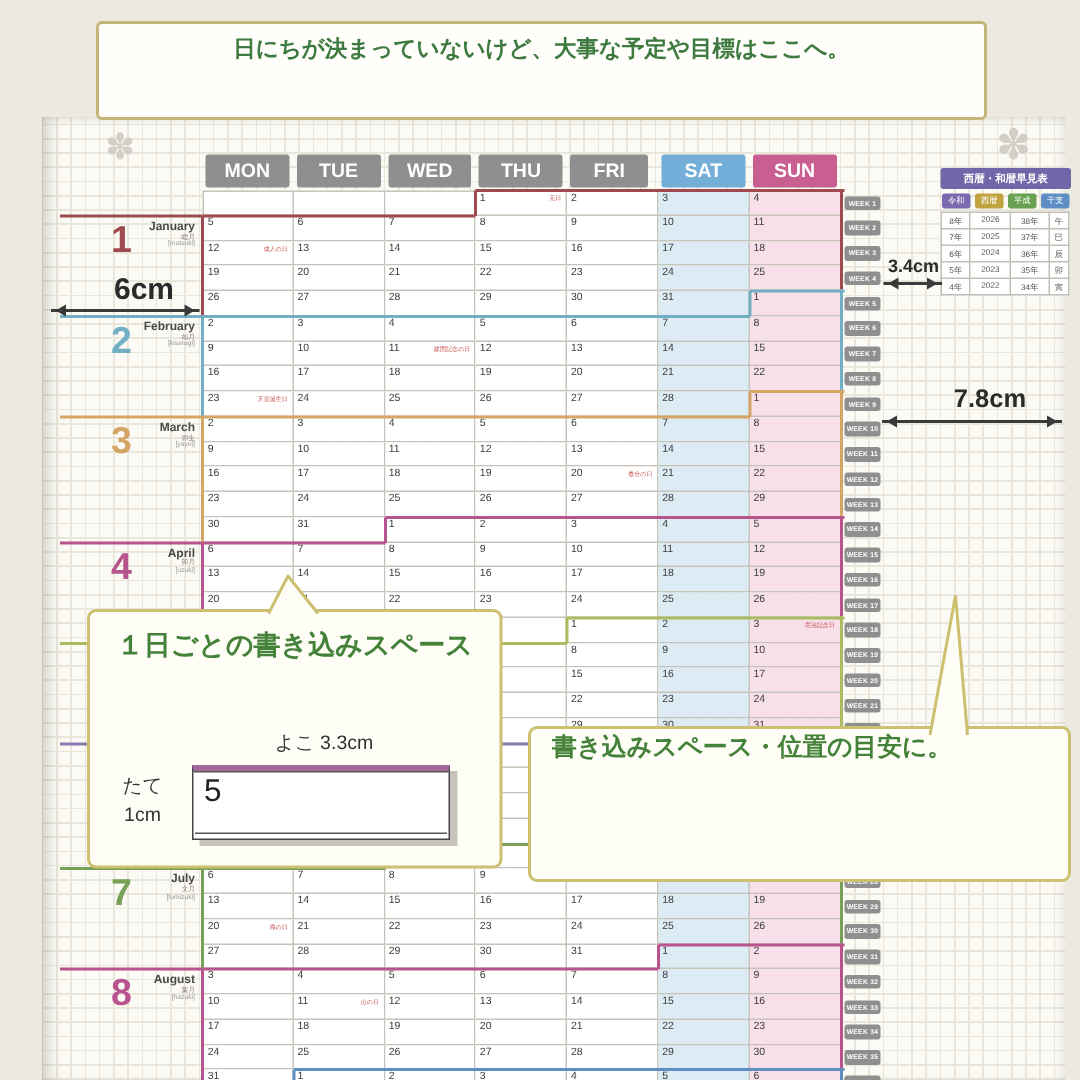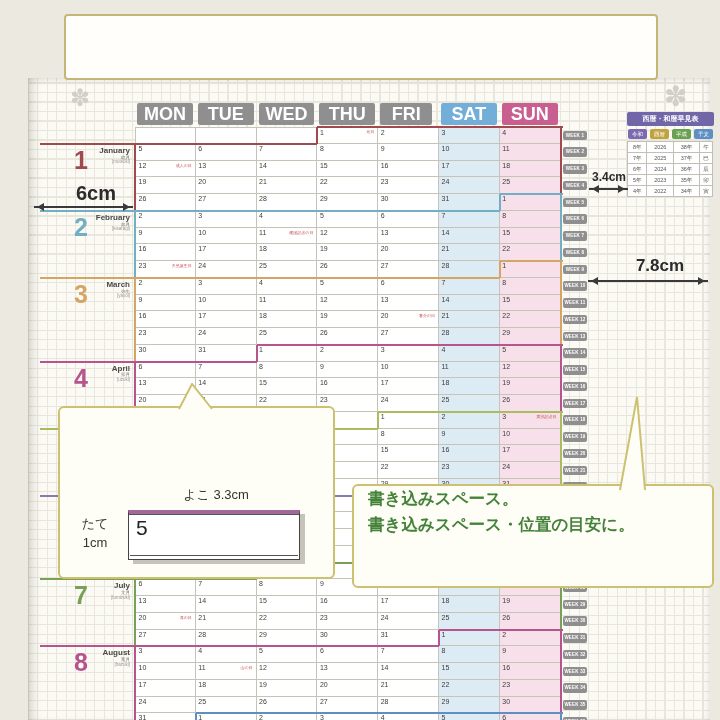--- a/index.html
+++ b/index.html
@@ -18,21 +18,21 @@
   .banner-line1{margin-top:7px;font-size:15px;font-weight:bold;color:#3d7a3f;}
   .banner-line2{margin-top:2px;font-size:23px;font-weight:bold;color:#2f7438;letter-spacing:1px;}
   .flower{position:absolute;color:#d2cfc6;z-index:2;}
   .flower-left{left:70px;top:84px;font-size:24px;}
   .flower-right{left:664px;top:80px;font-size:28px;}
   
   .year-block{position:absolute;left:60px;top:88px;width:76px;text-align:center;z-index:2;color:#222;}
   .era{font-size:9px;letter-spacing:1px;}
   .year{font-size:30px;font-weight:bold;letter-spacing:1px;line-height:30px;}
   
-  .day-tab{position:absolute;height:22px;border-radius:2px;color:#fff;font-weight:bold;font-size:18px;
+  .day-tab{position:absolute;height:22px;border-radius:2px;color:#fff;font-weight:bold;font-size:13px;
            text-align:center;line-height:22px;z-index:2;}
   .cell{position:absolute;box-sizing:border-box;background:#fff;border-right:1px solid #c6c3b9;
         border-bottom:1px solid #c6c3b9;font-size:7px;color:#3c3c3c;padding:1px 0 0 2.5px;z-index:1;}
   .cell.sat{background:#dcebf4;} .cell.sun{background:#f7e0ea;}
   .cell.first-col{border-left:1px solid #c6c3b9;} .cell.first-row{border-top:1px solid #c6c3b9;}
   .week-badge{position:absolute;left:563px;width:24px;height:9.5px;background:#8f8f8f;border-radius:2px;
               color:#fff;font-size:4.5px;font-weight:bold;text-align:center;line-height:9.5px;z-index:2;letter-spacing:.2px;}
   .mline{position:absolute;z-index:2;}
   .month-label{position:absolute;z-index:2;width:64px;display:flex;align-items:flex-start;}
   .month-num{font-size:25px;font-weight:bold;line-height:26px;width:24px;text-align:center;}
@@ -80,20 +80,21 @@
   .cr-line{font-size:16.5px;color:#44823a;font-weight:bold;margin:6px 0 0 14px;line-height:1.55;text-align:left;}
   .tail{position:absolute;z-index:6;}
 </style>
 </head>
 <body>
 
 <div class="stage">
   <div class="photo-bg"></div>
 
   <div class="banner">
+    <div class="banner-line1">日にちが決まっていないけど、大事な予定や目標はここへ。</div>
   </div>
 
   <div class="flower flower-left">✽</div>
   <div class="flower flower-right">✽</div>
 
 
   <div id="cal-layer">
       <div class="day-tab" style="left: 137px; top: 103px; width: 55.8px; background: rgb(143, 143, 143);">MON</div>
       <div class="day-tab" style="left: 197.8px; top: 103px; width: 55.8px; background: rgb(143, 143, 143);">TUE</div>
       <div class="day-tab" style="left: 258.6px; top: 103px; width: 55.8px; background: rgb(143, 143, 143);">WED</div>
@@ -561,30 +562,30 @@
             <td>寅</td>
           </tr>
         </tbody>
       </table>
   </div>
 
   <svg class="tail" style="left:170px;top:383px;" width="44" height="27" viewBox="0 0 44 27">
     <path d="M9,26 L22,1 L42,26" fill="#fffef6" stroke="#cdc071" stroke-width="2"></path>
   </svg>
   <div class="callout callout-left">
+    <div class="co-green cl-line1">１日ごとの書き込みスペース</div>
     <div class="cl-width">よこ 3.3cm</div>
     <div class="cl-height">
       <div>たて</div>
       <div>1cm</div>
     </div>
     <div class="sample-cell">
       <div class="sample-num">5</div>
     </div>
   </div>
 
   <svg class="tail" style="left:612px;top:395px;" width="40" height="97" viewBox="0 0 40 97">
     <path d="M8,95 L25,2 L33,95" fill="#fffef6" stroke="#cdc071" stroke-width="2"></path>
   </svg>
   <div class="callout callout-right">
-    <div class="cr-line" style="margin-top:0;">書き込みスペース。</div>
     <div class="cr-line" style="margin-top:0;">書き込みスペース・位置の目安に。</div>
   </div>
 </div>
 
 </body></html>

